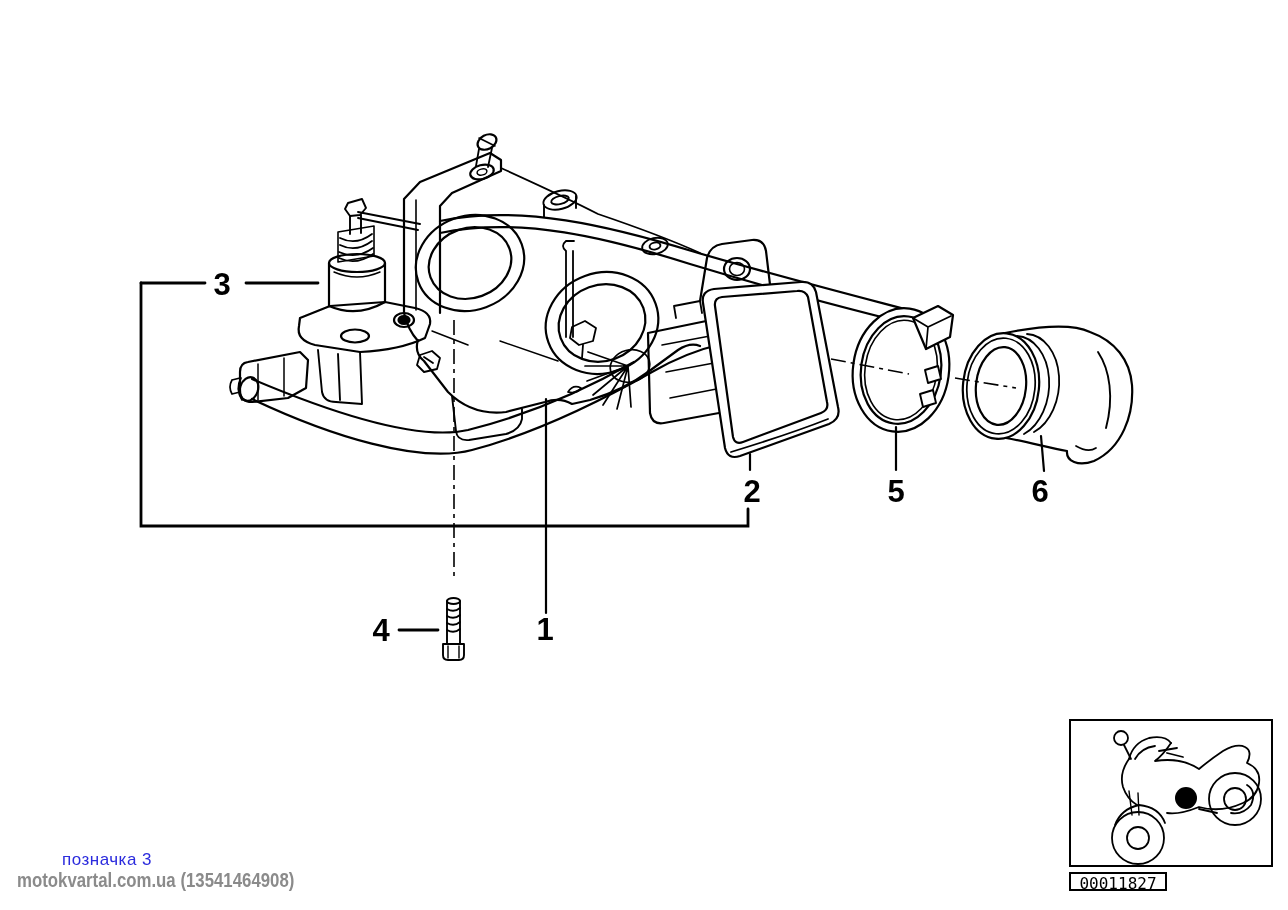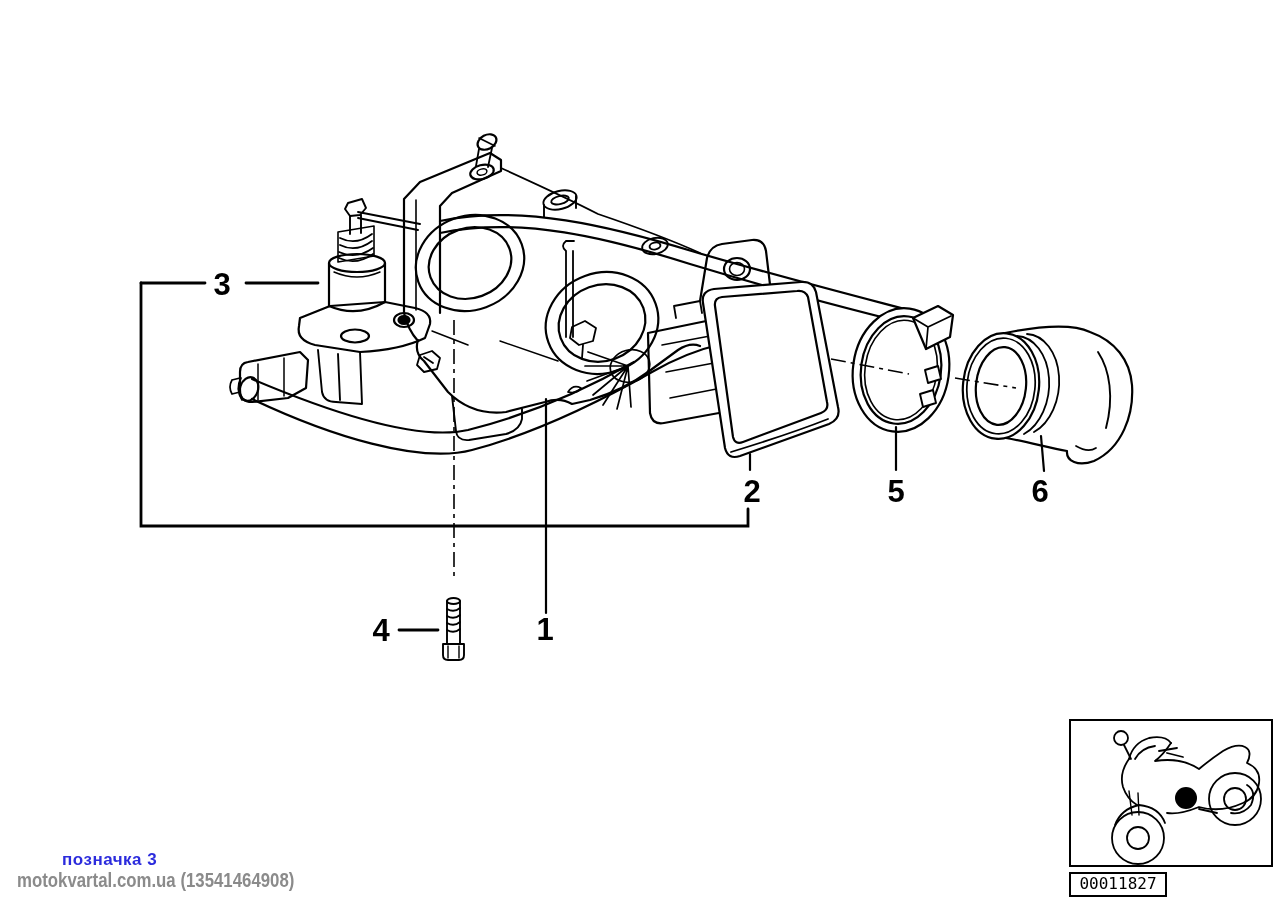--- a/index.html
+++ b/index.html
@@ -8,34 +8,34 @@
     font-family:"Liberation Sans",sans-serif;overflow:hidden;
   }
   .diagram-svg{position:absolute;left:0;top:0;}
   .callout{
     position:absolute;transform:translate(-50%,-50%);
     font-family:"Liberation Sans",sans-serif;font-weight:bold;font-size:31px;
     color:#000;line-height:1;user-select:none;
   }
   .wm-caption{
     position:absolute;left:62px;top:850px;
-    font-size:17px;font-weight:bold;letter-spacing:0.5px;
+    font-size:17px;font-weight:normal;letter-spacing:0.5px;
   }
   .wm-site{
     position:absolute;left:17px;top:868px;
     font-size:21px;font-weight:bold;
     transform:scaleX(0.80);transform-origin:0 50%;
     white-space:nowrap;
   }
   .thumb-box{
     position:absolute;left:1069px;top:719px;width:204px;height:148px;
     border:2px solid #000;box-sizing:border-box;background:#fff;
   }
   .plate-box{
-    position:absolute;left:1069px;top:872px;width:98px;height:25px;
+    position:absolute;left:1069px;top:872px;width:98px;height:19px;
     border:2px solid #000;box-sizing:border-box;background:#fff;
     font-family:"DejaVu Sans Mono",monospace;font-size:16px;line-height:19px;
     text-align:center;color:#000;white-space:nowrap;
   }
 </style>
 </head>
 <body>
 
 <div class="page">
 

